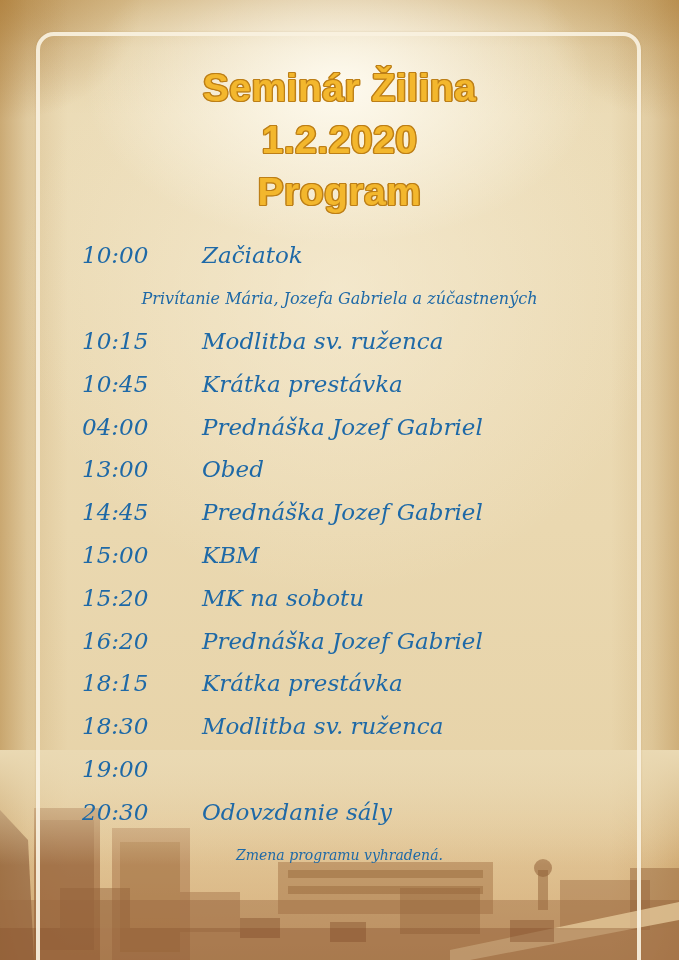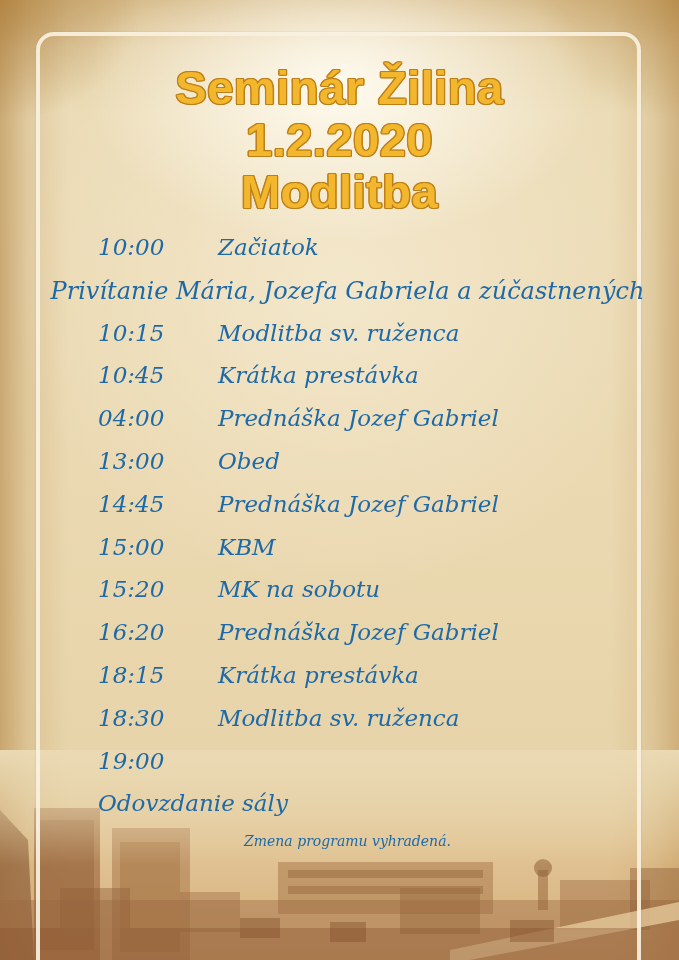--- a/index.html
+++ b/index.html
@@ -38,40 +38,40 @@
     border:4px solid rgba(248,241,223,0.92);
     border-radius:18px;
     pointer-events:none;
     box-shadow:0 0 2px rgba(150,110,50,0.25);
   }
   
   .title-block{
     position:absolute;top:62px;left:0;width:100%;
     text-align:center;
     font-weight:700;
-    font-size:47px;
+    font-size:39px;
     line-height:52px;
     letter-spacing:0.5px;
     color:#f3b72d;
     text-shadow:
       -1.4px 0 #bd7f17, 1.4px 0 #bd7f17, 0 -1.4px #bd7f17, 0 1.4px #bd7f17,
       -1px -1px #bd7f17, 1px -1px #bd7f17, -1px 1px #bd7f17, 1px 1px #bd7f17;
   }
   
   .schedule{
     position:absolute;top:234px;left:0;right:0;
     font-family:"DejaVu Serif",serif;
     font-style:italic;
     color:#1e69a7;
   }
-  .row{height:42.8px;display:flex;padding-left:82px;font-size:23px;margin-left:16px;}
+  .row{height:42.8px;display:flex;align-items:center;padding-left:82px;font-size:23px;}
   .row .time{width:120px;flex:0 0 120px;}
   .row .label{flex:1;}
   .row-center{justify-content:center;padding-left:0;text-align:center;}
-  .row-subtitle{font-size:24px;}
+  .row-subtitle{font-size:16px;}
   .row-note{font-size:14px;}
 </style>
 </head>
 <body>
 
 <div class="parchment"></div>
 
 <div class="photo">
   <div class="sky"></div>
   <svg width="679" height="210" viewBox="0 0 679 210">
@@ -106,21 +106,21 @@
     <rect x="510" y="170" width="44" height="22" fill="#7f4c28" opacity="0.4"></rect>
   </svg>
   <div class="fade"></div>
 </div>
 
 <div class="frame"></div>
 
 <div class="title-block">
   <div>Seminár Žilina</div>
   <div>1.2.2020</div>
-  <div>Modlitba</div>
+  <div>Program</div>
 </div>
 
 <div class="schedule">
   <div class="row">
     <span class="time">10:00</span>
     <span class="label">Začiatok</span>
   </div>
   <div class="row row-center row-subtitle">
     <span class="label">Privítanie Mária, Jozefa Gabriela a zúčastnených</span>
   </div>
@@ -161,18 +161,19 @@
     <span class="label">Krátka prestávka</span>
   </div>
   <div class="row">
     <span class="time">18:30</span>
     <span class="label">Modlitba sv. ruženca</span>
   </div>
   <div class="row">
     <span class="time">19:00</span>
   </div>
   <div class="row">
+    <span class="time">20:30</span>
     <span class="label">Odovzdanie sály</span>
   </div>
   <div class="row row-center row-note">
     <span class="label">Zmena programu vyhradená.</span>
   </div>
 </div>
 
 </body></html>

